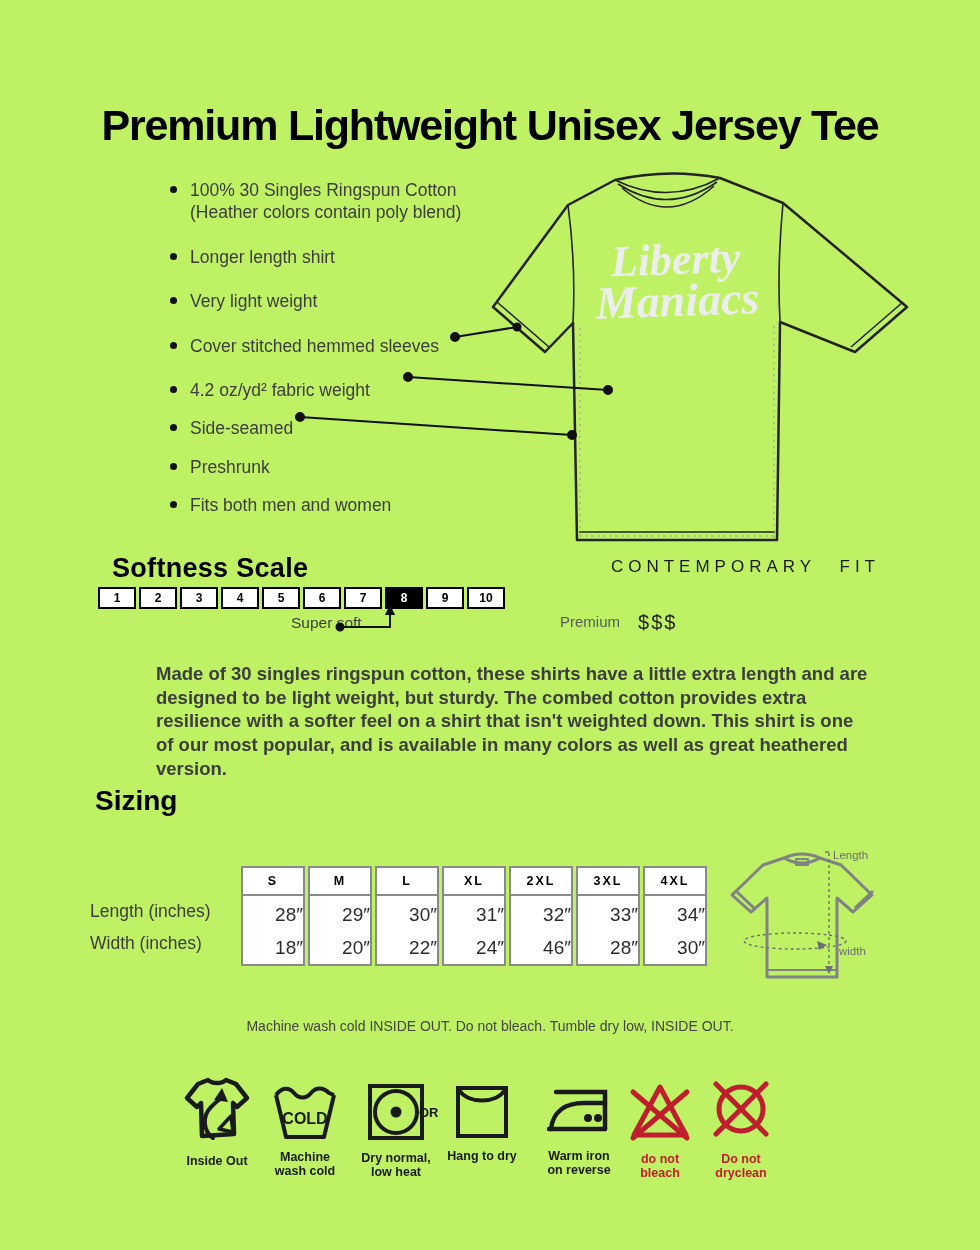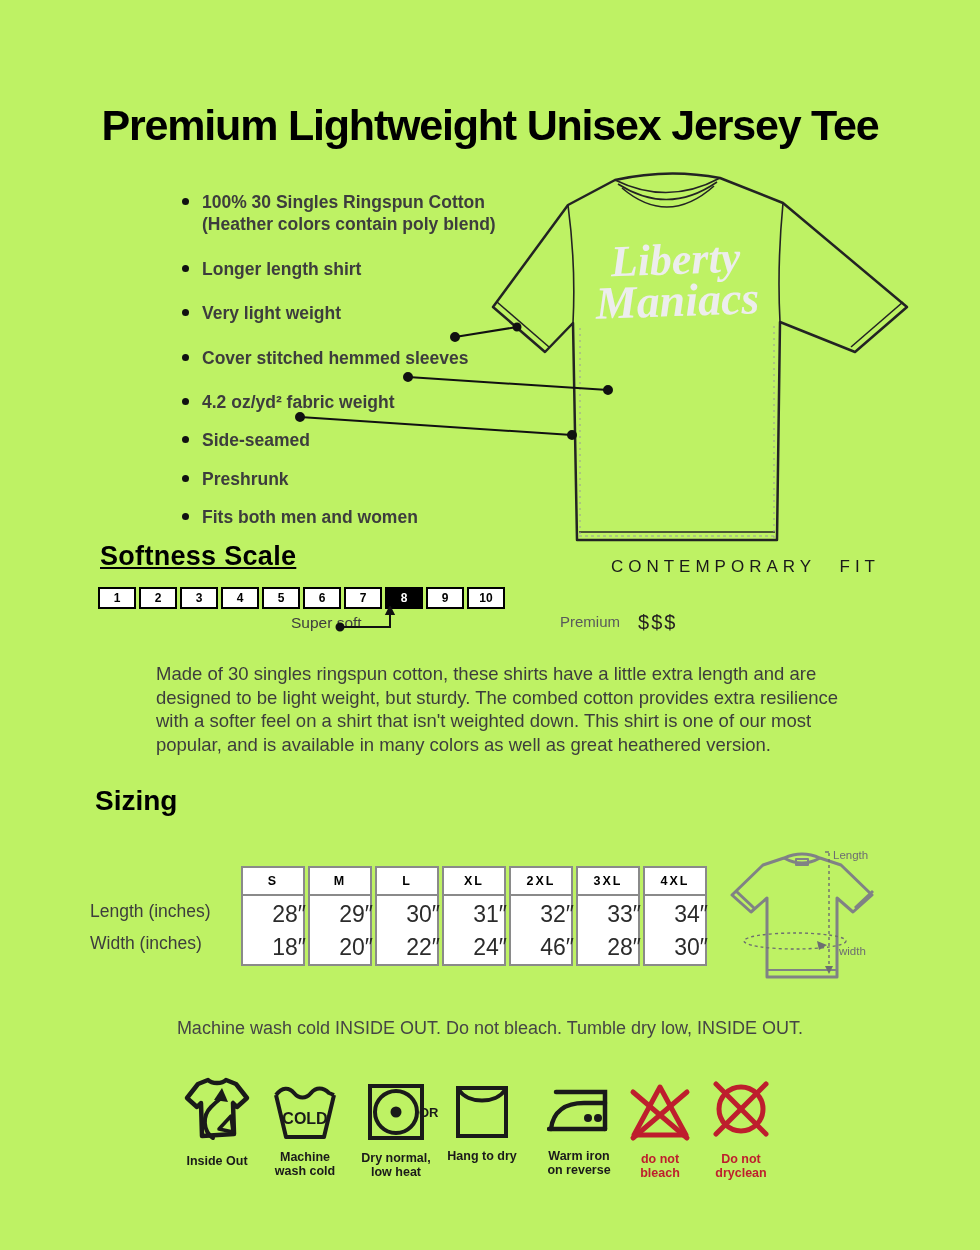--- a/index.html
+++ b/index.html
@@ -5,21 +5,21 @@
   html,body{margin:0;padding:0;background:#fff;}
   .page{position:relative;width:980px;height:1250px;background:#bef264;overflow:hidden;
         font-family:"Liberation Sans",sans-serif;color:#231f20;}
   .abs{position:absolute;}
 
   
   .title{left:0;top:72px;width:980px;text-align:center;font-size:43px;font-weight:700;
          letter-spacing:-1.2px;color:#000;}
 
   
-  .features{left:170px;top:179px;width:322px;list-style:none;margin:12px;padding:0;font-weight:bold;}
+  .features{left:170px;top:179px;width:322px;list-style:none;margin:0;padding:0;}
   .features li{position:relative;padding-left:20px;margin-bottom:22px;font-size:17.5px;
                line-height:1.28;color:#3d3d3d;}
   .features li:nth-child(n+5){margin-bottom:16px;}
   .features li::before{content:"";position:absolute;left:0;top:7px;width:7px;height:7px;
                border-radius:50%;background:#111;}
 
   
   .shirt-svg{left:488px;top:166px;}
   .callouts{left:290px;top:315px;}
   .watermark{font-family:"Liberation Serif",serif;font-style:italic;font-weight:bold;
@@ -35,39 +35,39 @@
   .supersoft-arrow{left:333px;top:606px;}
 
   
   .fit-label{left:560px;top:557px;width:320px;text-align:right;font-size:17px;
              letter-spacing:5px;word-spacing:14px;color:#1a1a1a;}
   .fit-sub{left:560px;top:611px;width:320px;text-align:left;}
   .fit-tier{font-size:15px;color:#58595b;vertical-align:2px;}
   .fit-price{font-size:20px;margin-left:18px;letter-spacing:2px;color:#231f20;}
 
   
-  .description{left:156px;top:662px;width:716px;font-size:18.5px;line-height:1.28;color:#3d3d3d;}
+  .description{left:156px;top:662px;width:716px;font-size:18.5px;line-height:1.28;color:#3d3d3d;font-weight:bold;}
 
   
   .sizing-heading{left:95px;top:785px;font-size:28px;font-weight:700;color:#000;}
   .size-table{left:241px;top:866px;display:flex;gap:3px;}
   .size-col{width:60px;border:2px solid #8a8a8a;background:#fff;display:flex;flex-direction:column;}
   .size-head{height:26px;border-bottom:2px solid #8a8a8a;display:flex;align-items:center;
              justify-content:center;font-size:12.5px;font-weight:700;letter-spacing:2px;color:#000;}
   .size-val{height:33px;display:flex;align-items:center;justify-content:center;
-            font-size:23px;color:#2b2b2b;margin-left:32px;}
+            font-size:19px;color:#2b2b2b;margin-left:32px;}
   .size-val.first{margin-top:2px;}
   .rowlab{left:90px;width:148px;font-size:17.5px;color:#3d3d3d;}
   .rowlab.len{top:901px;}
   .rowlab.wid{top:933px;}
   .size-diagram{left:727px;top:840px;}
   .diagram-text{font-size:11.5px;fill:#6d6e71;font-family:"Liberation Sans",sans-serif;}
 
   
-  .care-instructions{left:0;top:1018px;width:980px;text-align:center;font-size:18px;color:#454545;}
+  .care-instructions{left:0;top:1018px;width:980px;text-align:center;font-size:14px;color:#454545;}
   .care-item{position:absolute;text-align:center;}
   .care-label{margin-top:6px;font-size:12.5px;font-weight:700;line-height:1.15;color:#1a1a1a;
               white-space:pre-line;}
   .care-label.red{color:#be1e2d;}
   .or-label{left:419px;top:1105px;font-size:13px;font-weight:700;color:#1a1a1a;}
 </style>
 </head>
 <body>
 
 <div class="page">
@@ -120,21 +120,21 @@
       <circle cx="227" cy="12" r="3.5"></circle>
       <line x1="118" y1="62" x2="318" y2="75"></line>
       <circle cx="118" cy="62" r="4"></circle>
       <circle cx="318" cy="75" r="4"></circle>
       <line x1="10" y1="102" x2="282" y2="120"></line>
       <circle cx="10" cy="102" r="4"></circle>
       <circle cx="282" cy="120" r="4"></circle>
     </g>
   </svg>
 
-  <h2 class="abs softness-heading" style="margin:0;text-decoration:underline;">Softness Scale</h2>
+  <h2 class="abs softness-heading" style="margin:12px;">Softness Scale</h2>
   <div class="abs scale">
     <div class="scale-box">1</div>
     <div class="scale-box">2</div>
     <div class="scale-box">3</div>
     <div class="scale-box">4</div>
     <div class="scale-box">5</div>
     <div class="scale-box">6</div>
     <div class="scale-box">7</div>
     <div class="scale-box on">8</div>
     <div class="scale-box">9</div>

